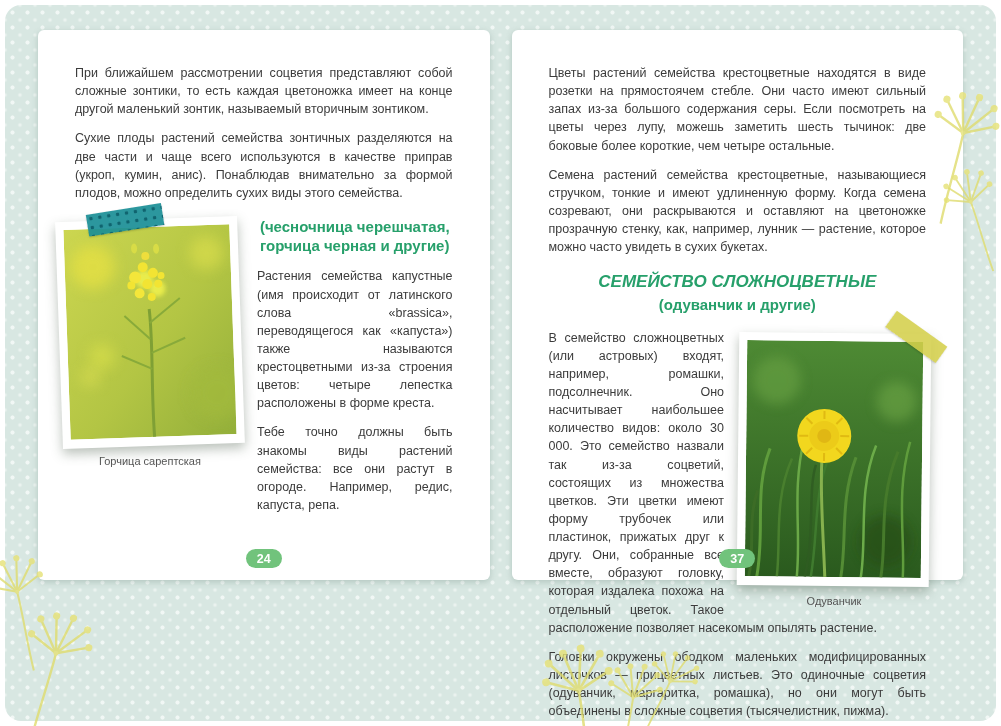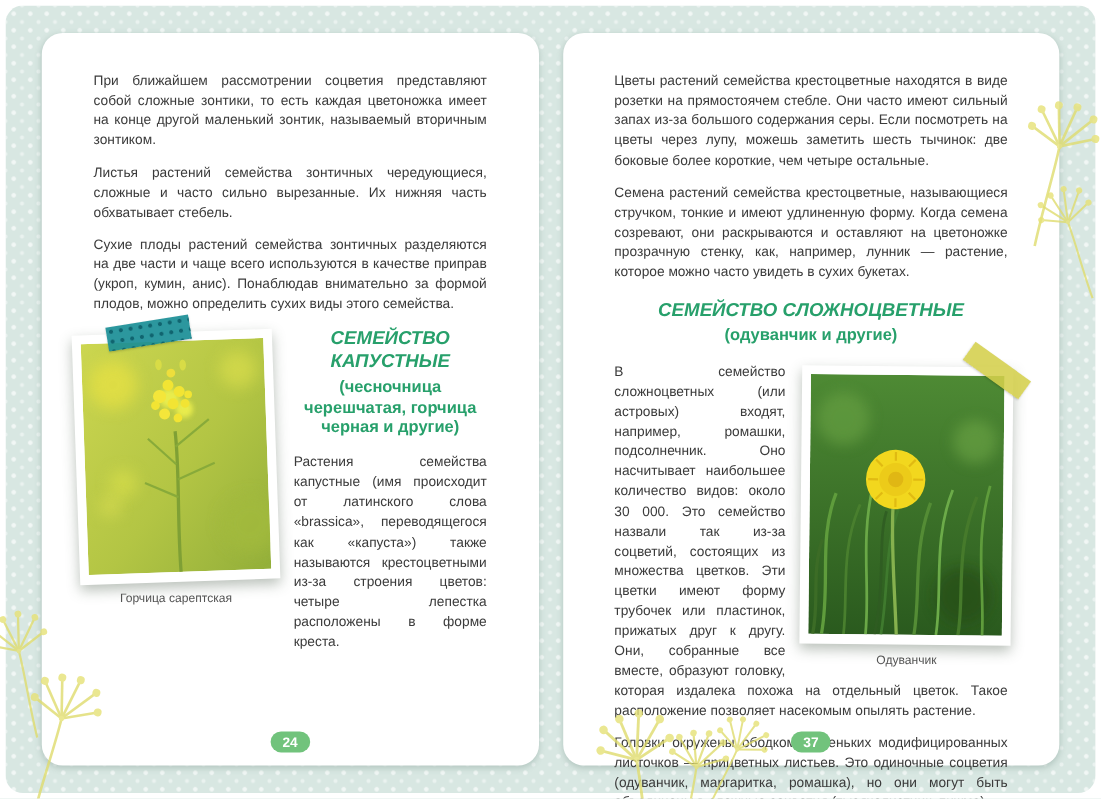--- a/index.html
+++ b/index.html
@@ -12,24 +12,24 @@
     position:absolute;inset:5px;border-radius:16px;
     background-color:#d8e7e2;
     background-image:
       radial-gradient(circle, rgba(255,255,255,0.65) 1.7px, rgba(255,255,255,0) 2.4px),
       radial-gradient(circle, rgba(255,255,255,0.45) 1.5px, rgba(255,255,255,0) 2.2px);
     background-size:15px 15px,15px 15px;
     background-position:0 0,7.5px 7.5px;
   }
   .spread{position:absolute;top:30px;left:38px;width:925px;height:666px;display:flex;gap:22px;z-index:2;}
   .page{
-    width:452px;height:666px;box-sizing:border-box;position:relative;
-    background:#ffffff;border-radius:19px;
+    width:452px;height:550px;box-sizing:border-box;position:relative;
+    background:#ffffff;border-radius:6px;
     box-shadow:0 2px 6px rgba(80,110,100,0.28);
-    padding:34px 47px 46px;
+    padding:34px 37px 46px;
   }
   .page p{
     margin:0 0 11px;font-size:12.5px;line-height:1.45;color:#3b3b3b;
     text-align:justify;
   }
   h2{color:#27a06b;text-align:center;margin:0;font-weight:bold;}
   .h-title{display:block;font-size:17px;line-height:1.22;font-style:italic;}
   .h-sub{display:block;font-size:15px;line-height:1.25;margin-top:3px;}
   .section-row{display:flex;margin-top:10px;}
   .section-col{flex:1;min-width:0;padding-top:2px;}
@@ -79,21 +79,20 @@
 </style>
 </head>
 <body>
 
 <div class="backdrop"></div>
 
 <div class="spread">
 
   <div class="page">
     <p>При ближайшем рассмотрении соцветия представляют собой сложные зонтики, то есть каждая цветоножка имеет на конце другой маленький зонтик, называемый вторичным зонтиком.</p>
-    <p>Листья растений семейства зонтичных чередующиеся, сложные и часто сильно вырезанные. Их нижняя часть обхватывает стебель.</p>
     <p>Сухие плоды растений семейства зонтичных разделяются на две части и чаще всего используются в качестве приправ (укроп, кумин, анис). Понаблюдав внимательно за формой плодов, можно определить сухих виды этого семейства.</p>
 
     <div class="section-row">
       <figure class="float-photo-left">
         <div class="photo rot-left">
           <span class="tape tape-teal"></span>
           <svg viewBox="0 0 166 210" role="img">
             <defs>
               <linearGradient id="mustbg" x1="0" y1="0" x2="1" y2="1">
                 <stop offset="0" stop-color="#ccd650"></stop>
@@ -132,24 +131,24 @@
             <circle cx="81" cy="29" r="4" fill="#eede3c"></circle>
             <ellipse cx="92" cy="22" rx="3" ry="5" fill="#d8dc46"></ellipse>
             <ellipse cx="70" cy="21" rx="3" ry="5" fill="#d8dc46"></ellipse>
           </svg>
         </div>
         <figcaption>Горчица сарептская</figcaption>
       </figure>
 
       <div class="section-col">
         <h2>
-          <span class="h-title">СЕМЕЙСТВО КАПУСТНЫЕ</span>
           <span class="h-sub">(чесночница черешчатая, горчица черная и другие)</span>
         </h2>
         <p>Растения семейства капустные (имя происходит от латинского слова «brassica», переводящегося как «капуста») также называются крестоцветными из-за строения цветов: четыре лепестка расположены в форме креста.</p>
+        <p>Тебе точно должны быть знакомы виды растений семейства: все они растут в огороде. Например, редис, капуста, репа.</p>
       </div>
     </div>
 
     <div class="page-num">24</div>
   </div>
 
   <div class="page">
     <p>Цветы растений семейства крестоцветные находятся в виде розетки на прямостоячем стебле. Они часто имеют сильный запах из-за большого содержания серы. Если посмотреть на цветы через лупу, можешь заметить шесть тычинок: две боковые более короткие, чем четыре остальные.</p>
     <p>Семена растений семейства крестоцветные, называющиеся стручком, тонкие и имеют удлиненную форму. Когда семена созревают, они раскрываются и оставляют на цветоножке прозрачную стенку, как, например, лунник — растение, которое можно часто увидеть в сухих букетах.</p>
 

